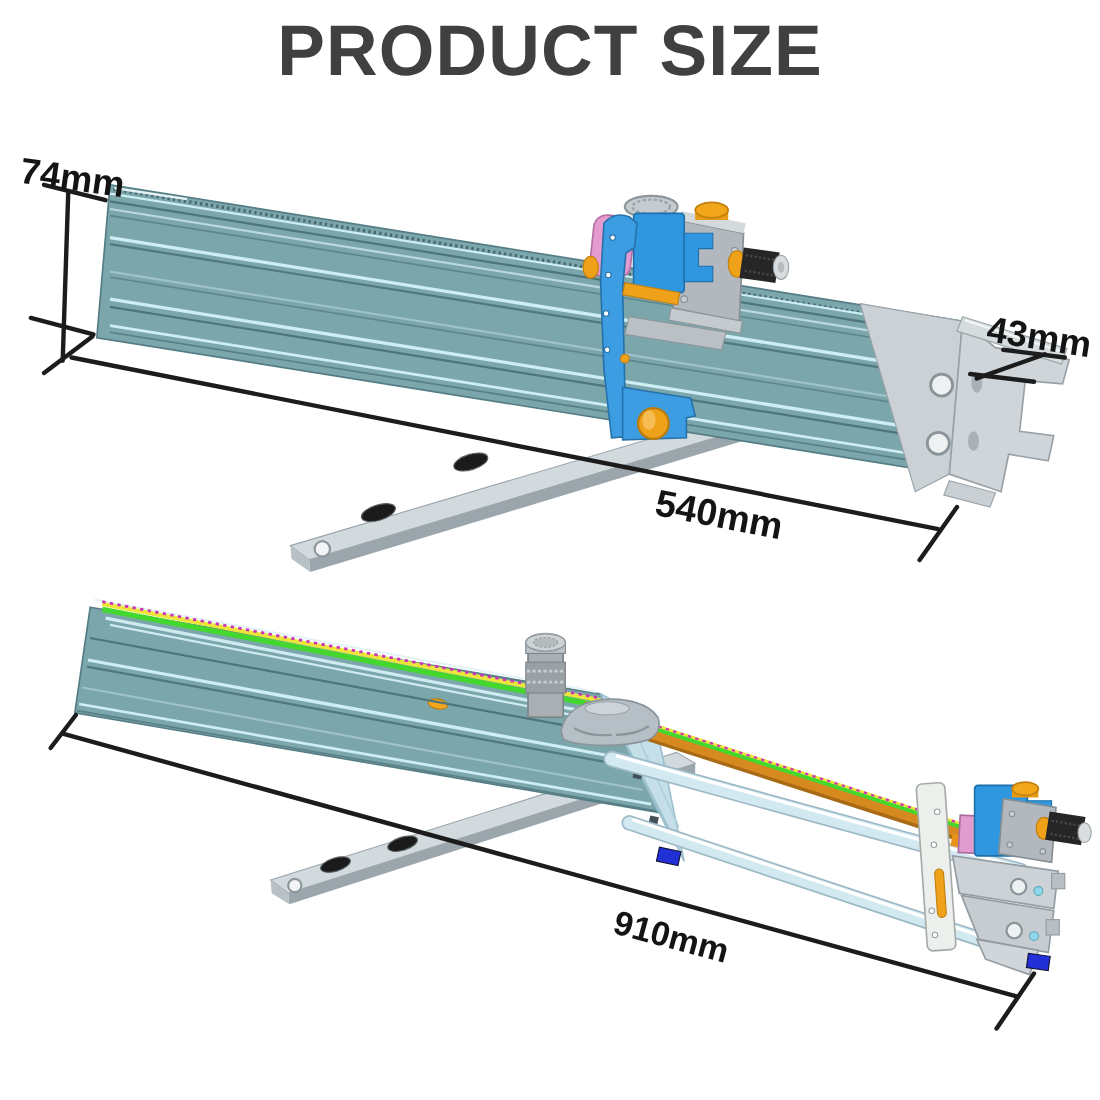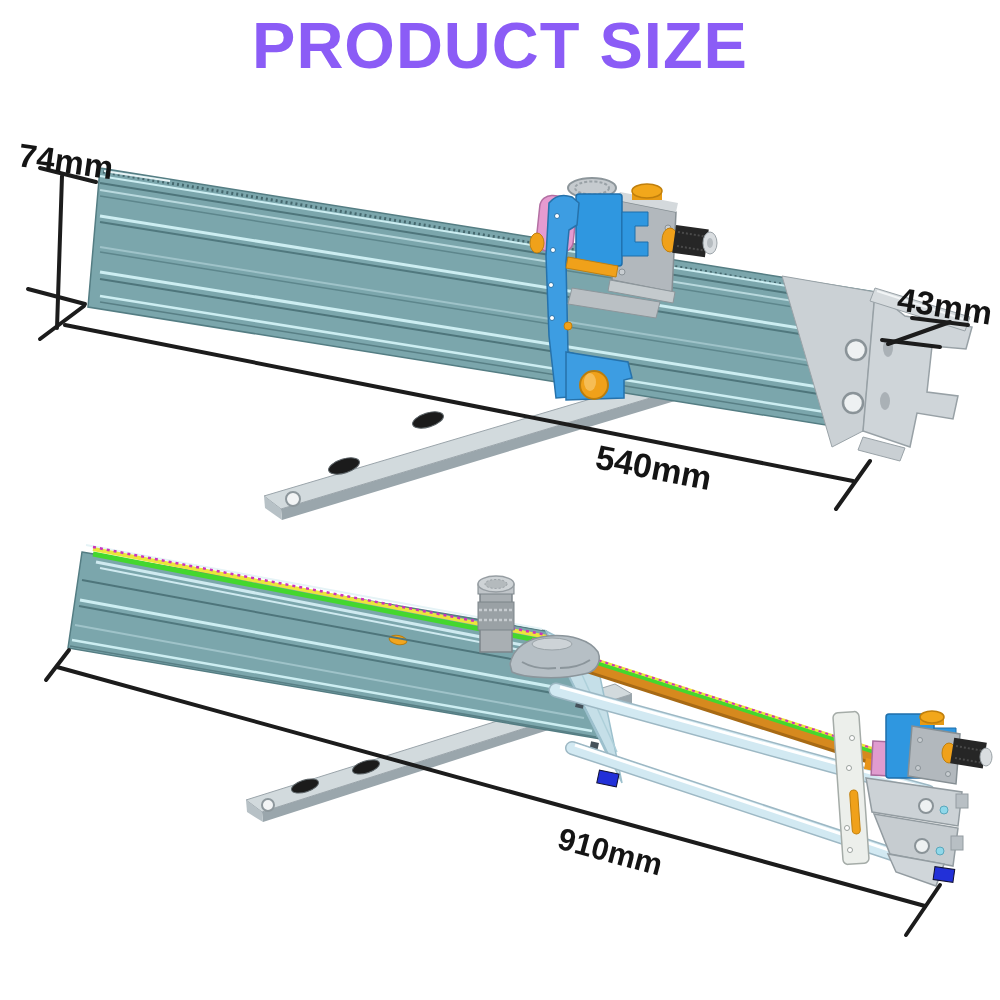--- a/index.html
+++ b/index.html
@@ -1,19 +1,19 @@
 <!DOCTYPE html>
 <html><head>
 <meta charset="utf-8">
 <style>
   html,body{margin:0;padding:0;background:#ffffff;}
   .page{position:relative;width:1000px;height:1000px;background:#ffffff;overflow:hidden;
         font-family:"Liberation Sans",sans-serif;}
   .title{position:absolute;top:8px;left:0;right:0;margin:0;text-align:center;
-         font-size:65px;font-weight:800;letter-spacing:1px;color:#8b5cf6;
+         font-size:65px;font-weight:800;letter-spacing:1px;color:#404040;
          font-family:"Liberation Sans",sans-serif;}
   svg{position:absolute;left:0;top:0;}
   .dim-label{font-family:"Liberation Sans",sans-serif;font-weight:800;fill:#141414;}
   .dimline{stroke-linecap:round;}
 </style>
 </head>
 <body>
 
 <div class="page">
   <h1 class="title">PRODUCT SIZE</h1>

